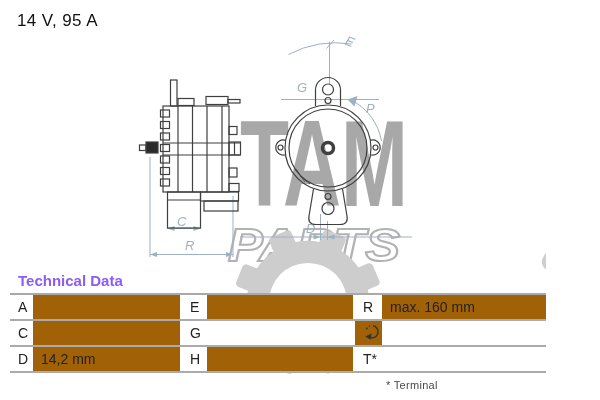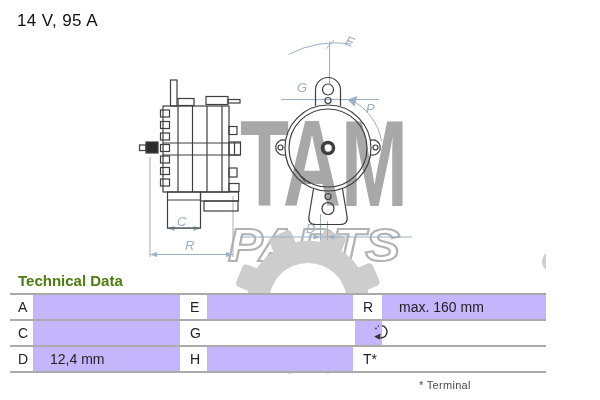--- a/index.html
+++ b/index.html
@@ -9,36 +9,36 @@
   }
   #spec-title{
     position:absolute;left:17px;top:11px;font-size:17px;letter-spacing:.4px;color:#111;
   }
   #diagram-svg{position:absolute;left:0;top:0;z-index:1;}
   
   #tech-table{
     position:absolute;left:10px;top:272px;width:578px;z-index:2;
   }
   #tech-heading{
-    font-size:15px;font-weight:bold;color:#4d7c0f;
+    font-size:15px;font-weight:bold;color:#8b5cf6;
     padding:0 0 3px 8px;line-height:18px;border-bottom:2px solid #a9a9a9;
   }
   .t-row{
     display:grid;
     grid-template-columns:23px 147px 2px 25px 146px 2px 27px 206px;
     height:24px;line-height:24px;border-bottom:2px solid #ababab;
     font-size:14px;color:#222;
   }
   .t-lbl{background:#ffffff;padding-left:8px;}
-  .t-val{background:#c4b5fd;padding-left:17px;white-space:nowrap;}
+  .t-val{background:#a16207;padding-left:8px;white-space:nowrap;}
   .t-gap{background:#ffffff;}
   .t-val svg{vertical-align:-3px;}
   #footnote{
     position:absolute;left:386px;top:379px;z-index:2;
-    font-size:11px;color:#4a4a4a;letter-spacing:.3px;margin-left:33px;
+    font-size:11px;color:#4a4a4a;letter-spacing:.3px;
   }
 </style>
 </head>
 <body>
 
 <div id="canvas">
 
   <div id="spec-title">14 V, 95 A</div>
 
   <svg id="diagram-svg" width="600" height="400" viewBox="0 0 600 400">
@@ -172,21 +172,21 @@
             <g fill="none" stroke="#333" stroke-width="1.4">
               <path d="M10 2.6 A 6.2 6.2 0 1 1 6 14.2"></path>
               <path d="M3.6 6.2 A 6.2 6.2 0 0 1 7 2.9" stroke-dasharray="1.6,2"></path>
             </g>
             <polygon points="2.2,13.6 8.6,10.6 7.6,16.8" fill="#333"></polygon>
           </svg></div>
     </div>
 
     <div class="t-row">
       <div class="t-lbl">D</div>
-      <div class="t-val">12,4 mm</div>
+      <div class="t-val">14,2 mm</div>
       <div class="t-gap"></div>
       <div class="t-lbl">H</div>
       <div class="t-val"></div>
       <div class="t-gap"></div>
       <div class="t-lbl">T*</div>
     </div>
   </div>
 
   <div id="footnote">* Terminal</div>
 

